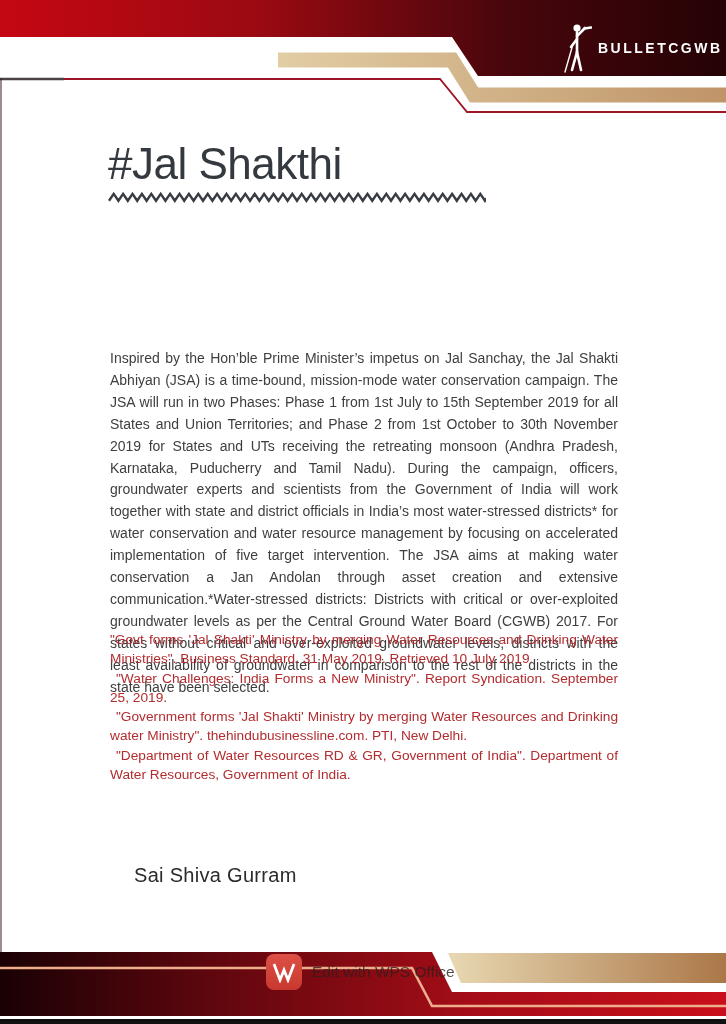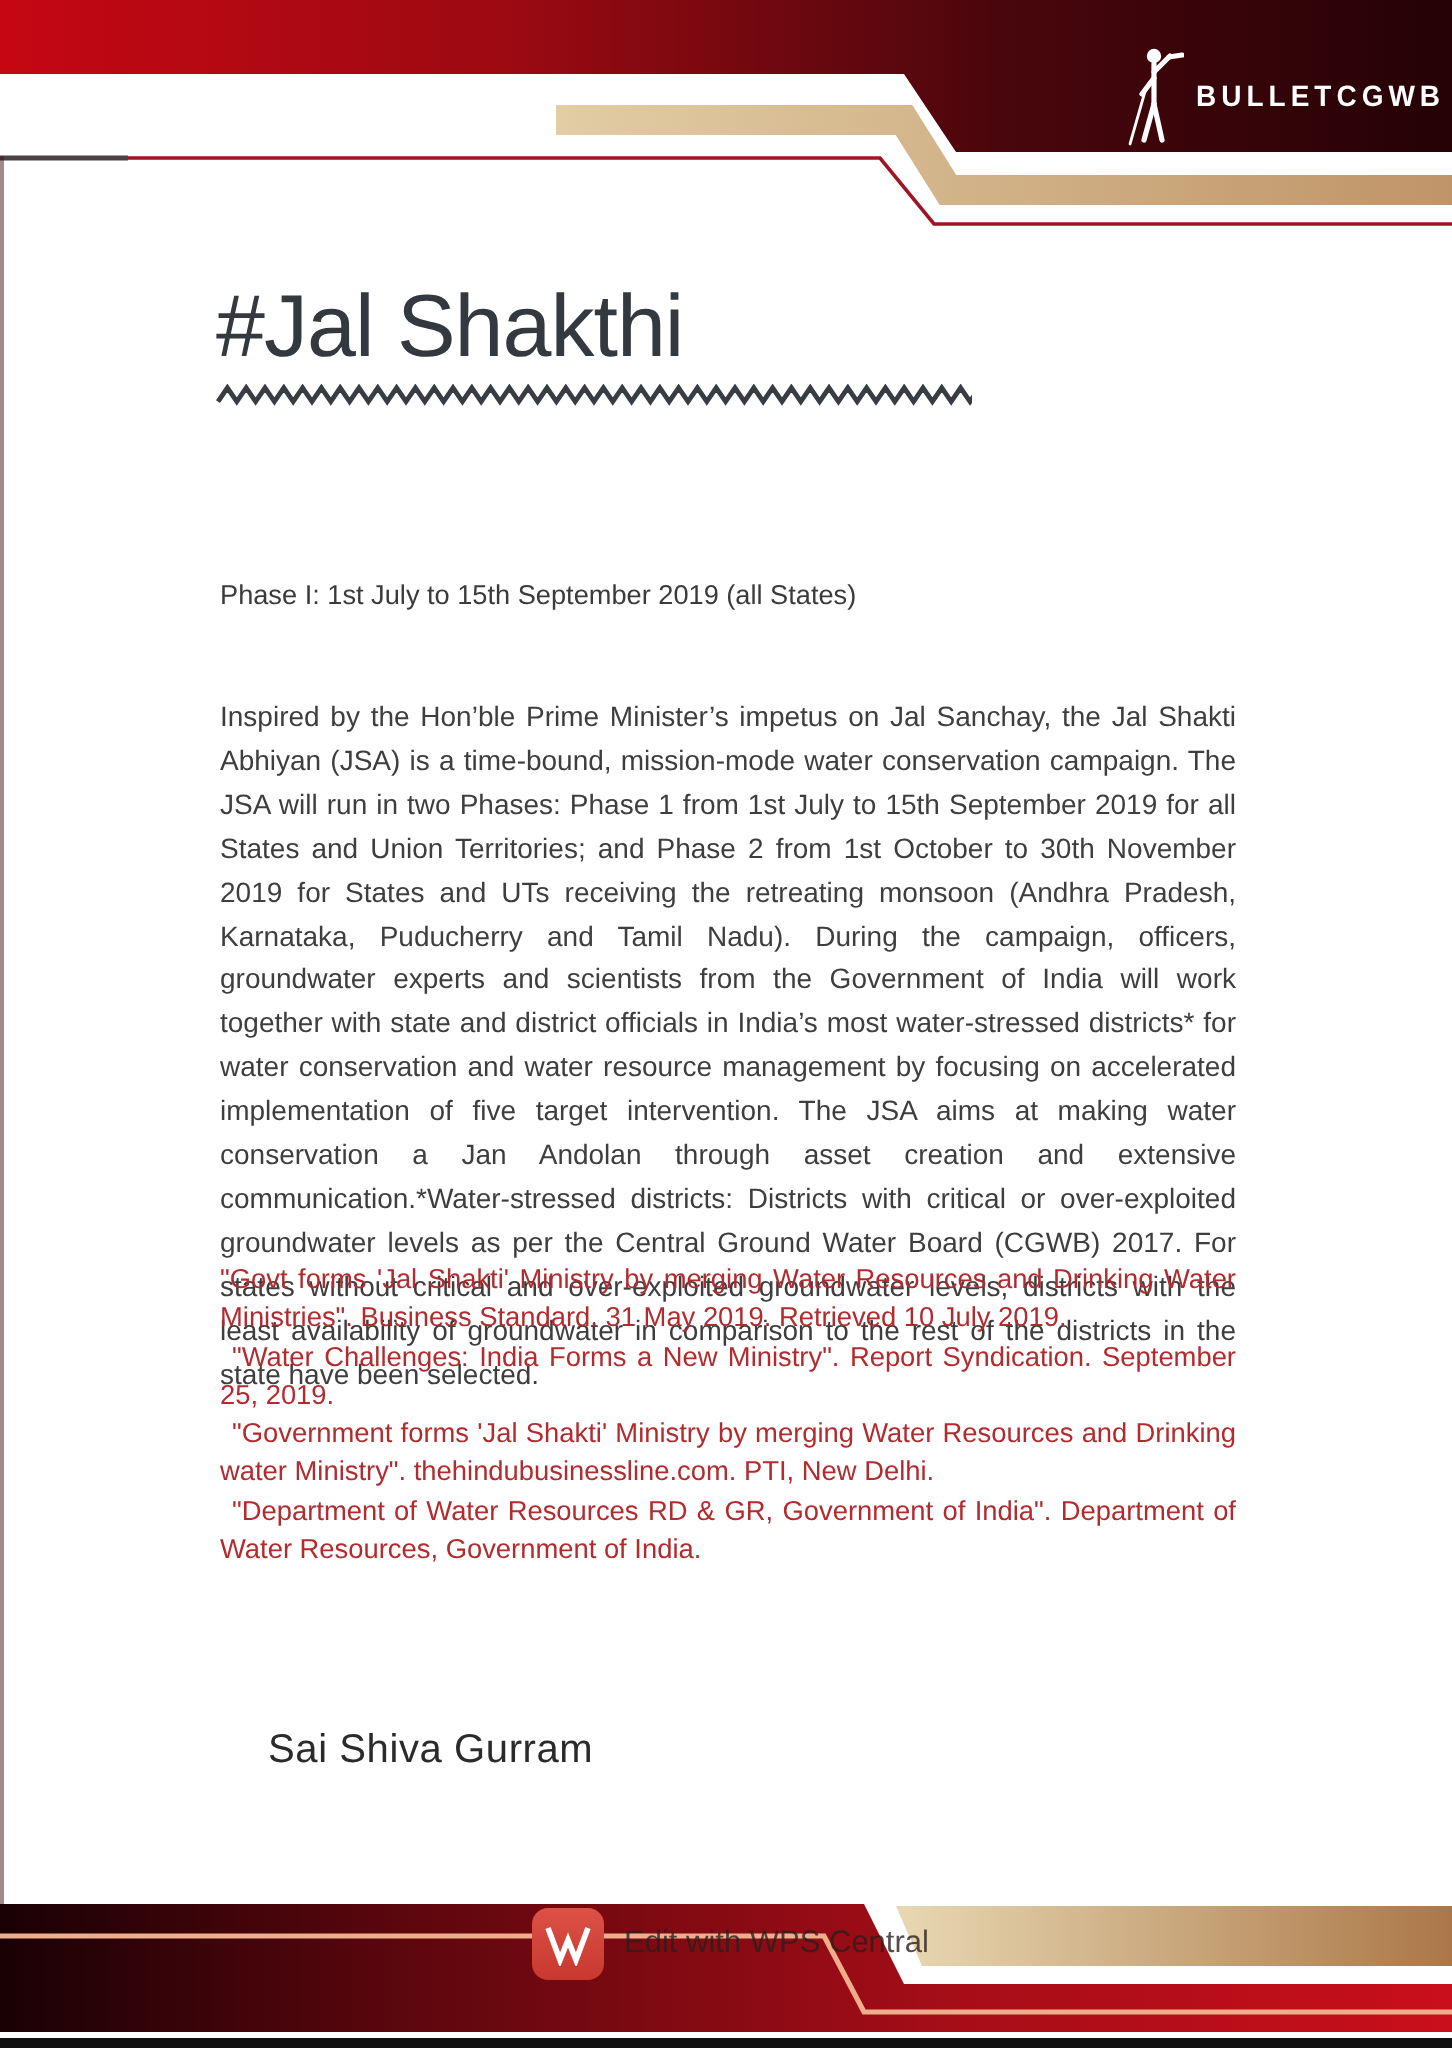--- a/index.html
+++ b/index.html
@@ -138,21 +138,20 @@
   <div id="page-left-edge"></div>
 
   <div id="title-block">
     <h1 id="doc-title">#Jal Shakthi</h1>
     <svg id="title-zigzag" width="378" height="11" viewBox="0 0 378 11">
       <path fill="none" stroke="#383d44" stroke-width="2.4" d="M1,8.8 l4.7,-6.9 4.7,6.9 4.7,-6.9 4.7,6.9 4.7,-6.9 4.7,6.9 4.7,-6.9 4.7,6.9 4.7,-6.9 4.7,6.9 4.7,-6.9 4.7,6.9 4.7,-6.9 4.7,6.9 4.7,-6.9 4.7,6.9 4.7,-6.9 4.7,6.9 4.7,-6.9 4.7,6.9 4.7,-6.9 4.7,6.9 4.7,-6.9 4.7,6.9 4.7,-6.9 4.7,6.9 4.7,-6.9 4.7,6.9 4.7,-6.9 4.7,6.9 4.7,-6.9 4.7,6.9 4.7,-6.9 4.7,6.9 4.7,-6.9 4.7,6.9 4.7,-6.9 4.7,6.9 4.7,-6.9 4.7,6.9 4.7,-6.9 4.7,6.9 4.7,-6.9 4.7,6.9 4.7,-6.9 4.7,6.9 4.7,-6.9 4.7,6.9 4.7,-6.9 4.7,6.9 4.7,-6.9 4.7,6.9 4.7,-6.9 4.7,6.9 4.7,-6.9 4.7,6.9 4.7,-6.9 4.7,6.9 4.7,-6.9 4.7,6.9 4.7,-6.9 4.7,6.9 4.7,-6.9 4.7,6.9 4.7,-6.9 4.7,6.9 4.7,-6.9 4.7,6.9 4.7,-6.9 4.7,6.9 4.7,-6.9 4.7,6.9 4.7,-6.9 4.7,6.9 4.7,-6.9 4.7,6.9 4.7,-6.9 4.7,6.9 4.7,-6.9 4.7,6.9 4.7,-6.9 4.7,6.9 4.7,-6.9 4.7,6.9"></path>
     </svg>
   </div>
 
   <div id="phase-block" class="col">
-    <p>Phase I: 1st July to 15th September 2019 (all States)</p>
   </div>
 
   <div id="body-block" class="col">
     <p>Inspired by the Hon’ble Prime Minister’s impetus on Jal Sanchay, the Jal Shakti Abhiyan (JSA) is a time-bound, mission-mode water conservation campaign. The JSA will run in two Phases: Phase 1 from 1st July to 15th September 2019 for all States and Union Territories; and Phase 2 from 1st October to 30th November 2019 for States and UTs receiving the retreating monsoon (Andhra Pradesh, Karnataka, Puducherry and Tamil Nadu). During the campaign, officers, groundwater experts and scientists from the Government of India will work together with state and district officials in India’s most water-stressed districts* for water conservation and water resource management by focusing on accelerated implementation of five target intervention. The JSA aims at making water conservation a Jan Andolan through asset creation and extensive communication.*Water-stressed districts: Districts with critical or over-exploited groundwater levels as per the Central Ground Water Board (CGWB) 2017. For states without critical and over-exploited groundwater levels, districts with the least availability of groundwater in comparison to the rest of the districts in the state have been selected.</p>
   </div>
 
   <div id="refs-block" class="col">
     <p>"Govt forms 'Jal Shakti' Ministry by merging Water Resources and Drinking Water Ministries". Business Standard. 31 May 2019. Retrieved 10 July 2019.</p>
     <p class="indent">"Water Challenges: India Forms a New Ministry". Report Syndication. September 25, 2019.</p>
     <p class="indent">"Government forms 'Jal Shakti' Ministry by merging Water Resources and Drinking water Ministry". thehindubusinessline.com. PTI, New Delhi.</p>
@@ -181,16 +180,16 @@
     <path d="M0,28 H412 L432,66 H726" stroke="#efae8b" stroke-width="2.6" fill="none"></path>
     <rect x="0" y="79" width="726" height="5" fill="#101010"></rect>
   </svg>
 
   <div id="wps-watermark">
     <div id="wps-icon">
       <svg width="24" height="22" viewBox="0 0 24 22">
         <path d="M2,3 L8,19 L12,9 L16,19 L22,3" fill="none" stroke="#ffffff" stroke-width="2.8" stroke-linejoin="miter"></path>
       </svg>
     </div>
-    <span id="wps-label">Edit with WPS Central</span>
+    <span id="wps-label">Edit with WPS Office</span>
   </div>
 
 </div>
 
 </body></html>

